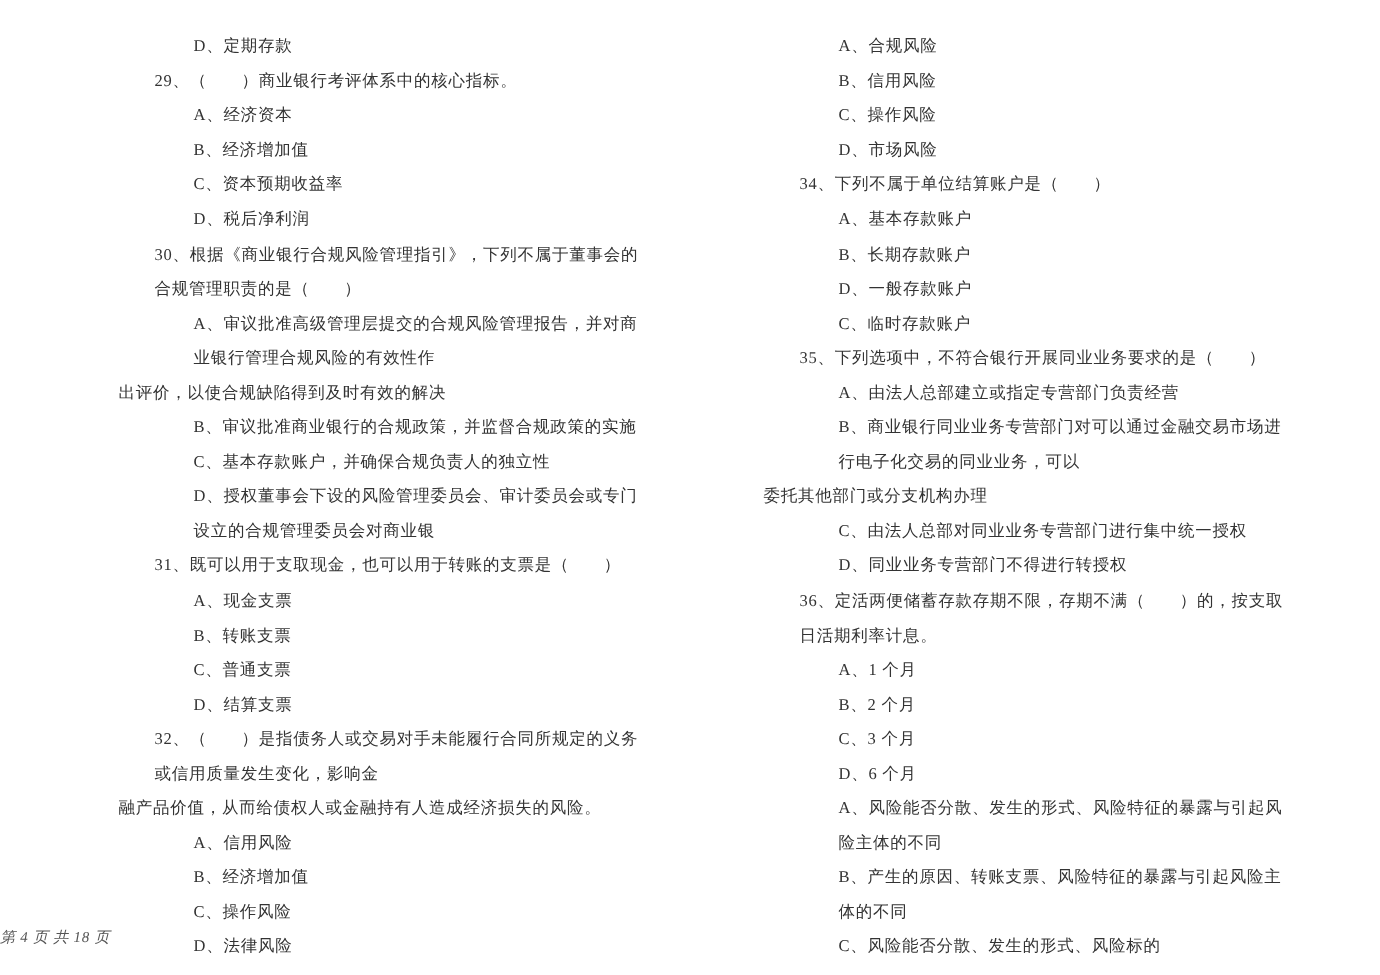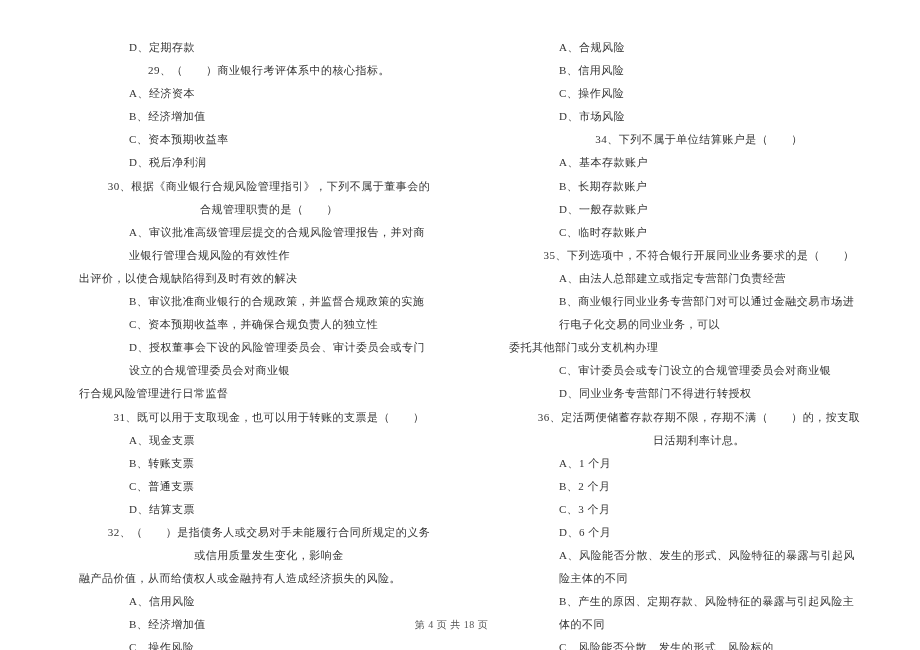--- a/index.html
+++ b/index.html
@@ -18,72 +18,69 @@
       overflow: hidden;
     }
     .page-container {
       display: flex;
       padding: 20px 40px 40px 40px;
       height: 610px;
     }
     .column {
       flex: 1;
       padding: 0 15px;
-      margin-top: 16px;
     }
     .column-left {
       padding-right: 25px;
     }
     .column-right {
       padding-left: 25px;
     }
     .line {
       line-height: 2.1;
       letter-spacing: 0.5px;
     }
     .indent-1 {
       padding-left: 48px;
-      text-align: center;
     }
     .indent-2 {
       padding-left: 74px;
     }
     .indent-0 {
       padding-left: 24px;
     }
     .footer {
       position: absolute;
       bottom: 18px;
       left: 0;
       right: 17px;
-      text-align: center;
       font-size: 10px;
       color: #555;
       letter-spacing: 0.5px;
       font-family: "SimSun", "宋体", serif;
+      font-style: italic;
     }
   </style>
 </head>
 <body>
 
 <div class="page-container">
   <div class="column column-left" id="col-left">
       <div class="line indent-2">D、定期存款</div>
       <div class="line indent-1">29、（　　）商业银行考评体系中的核心指标。</div>
       <div class="line indent-2">A、经济资本</div>
       <div class="line indent-2">B、经济增加值</div>
       <div class="line indent-2">C、资本预期收益率</div>
       <div class="line indent-2">D、税后净利润</div>
       <div class="line indent-1">30、根据《商业银行合规风险管理指引》，下列不属于董事会的合规管理职责的是（　　）</div>
       <div class="line indent-2">A、审议批准高级管理层提交的合规风险管理报告，并对商业银行管理合规风险的有效性作</div>
       <div class="line indent-0">出评价，以使合规缺陷得到及时有效的解决</div>
       <div class="line indent-2">B、审议批准商业银行的合规政策，并监督合规政策的实施</div>
-      <div class="line indent-2">C、资本预期收益率，并确保合规负责人的独立性</div>
+      <div class="line indent-2">C、基本存款账户，并确保合规负责人的独立性</div>
       <div class="line indent-2">D、授权董事会下设的风险管理委员会、审计委员会或专门设立的合规管理委员会对商业银</div>
-      <div class="line indent-0">行合规风险管理进行日常监督</div>
       <div class="line indent-1">31、既可以用于支取现金，也可以用于转账的支票是（　　）</div>
       <div class="line indent-2">A、现金支票</div>
       <div class="line indent-2">B、转账支票</div>
       <div class="line indent-2">C、普通支票</div>
       <div class="line indent-2">D、结算支票</div>
       <div class="line indent-1">32、（　　）是指债务人或交易对手未能履行合同所规定的义务或信用质量发生变化，影响金</div>
       <div class="line indent-0">融产品价值，从而给债权人或金融持有人造成经济损失的风险。</div>
       <div class="line indent-2">A、信用风险</div>
       <div class="line indent-2">B、经济增加值</div>
       <div class="line indent-2">C、操作风险</div>
@@ -96,28 +93,28 @@
       <div class="line indent-2">D、市场风险</div>
       <div class="line indent-1">34、下列不属于单位结算账户是（　　）</div>
       <div class="line indent-2">A、基本存款账户</div>
       <div class="line indent-2">B、长期存款账户</div>
       <div class="line indent-2">D、一般存款账户</div>
       <div class="line indent-2">C、临时存款账户</div>
       <div class="line indent-1">35、下列选项中，不符合银行开展同业业务要求的是（　　）</div>
       <div class="line indent-2">A、由法人总部建立或指定专营部门负责经营</div>
       <div class="line indent-2">B、商业银行同业业务专营部门对可以通过金融交易市场进行电子化交易的同业业务，可以</div>
       <div class="line indent-0">委托其他部门或分支机构办理</div>
-      <div class="line indent-2">C、审计委员会或专门设立的合规管理委员会对商业银</div>
+      <div class="line indent-2">C、由法人总部对同业业务专营部门进行集中统一授权</div>
       <div class="line indent-2">D、同业业务专营部门不得进行转授权</div>
       <div class="line indent-1">36、定活两便储蓄存款存期不限，存期不满（　　）的，按支取日活期利率计息。</div>
       <div class="line indent-2">A、1 个月</div>
       <div class="line indent-2">B、2 个月</div>
       <div class="line indent-2">C、3 个月</div>
       <div class="line indent-2">D、6 个月</div>
       <div class="line indent-2">A、风险能否分散、发生的形式、风险特征的暴露与引起风险主体的不同</div>
-      <div class="line indent-2">B、产生的原因、定期存款、风险特征的暴露与引起风险主体的不同</div>
+      <div class="line indent-2">B、产生的原因、转账支票、风险特征的暴露与引起风险主体的不同</div>
       <div class="line indent-2">C、风险能否分散、发生的形式、风险标的</div>
     </div>
 </div>
 
 <div class="footer">
   <span>第 4 页 共 18 页</span>
 </div>
 
 </body></html>

